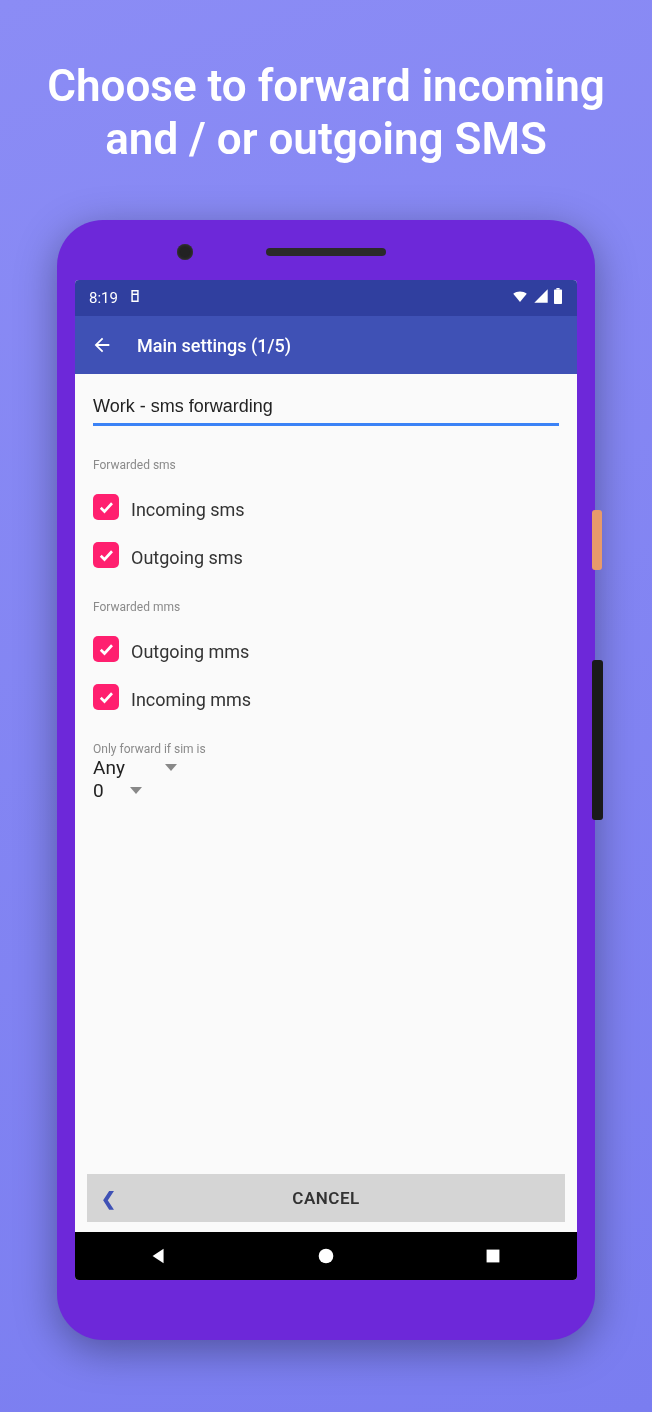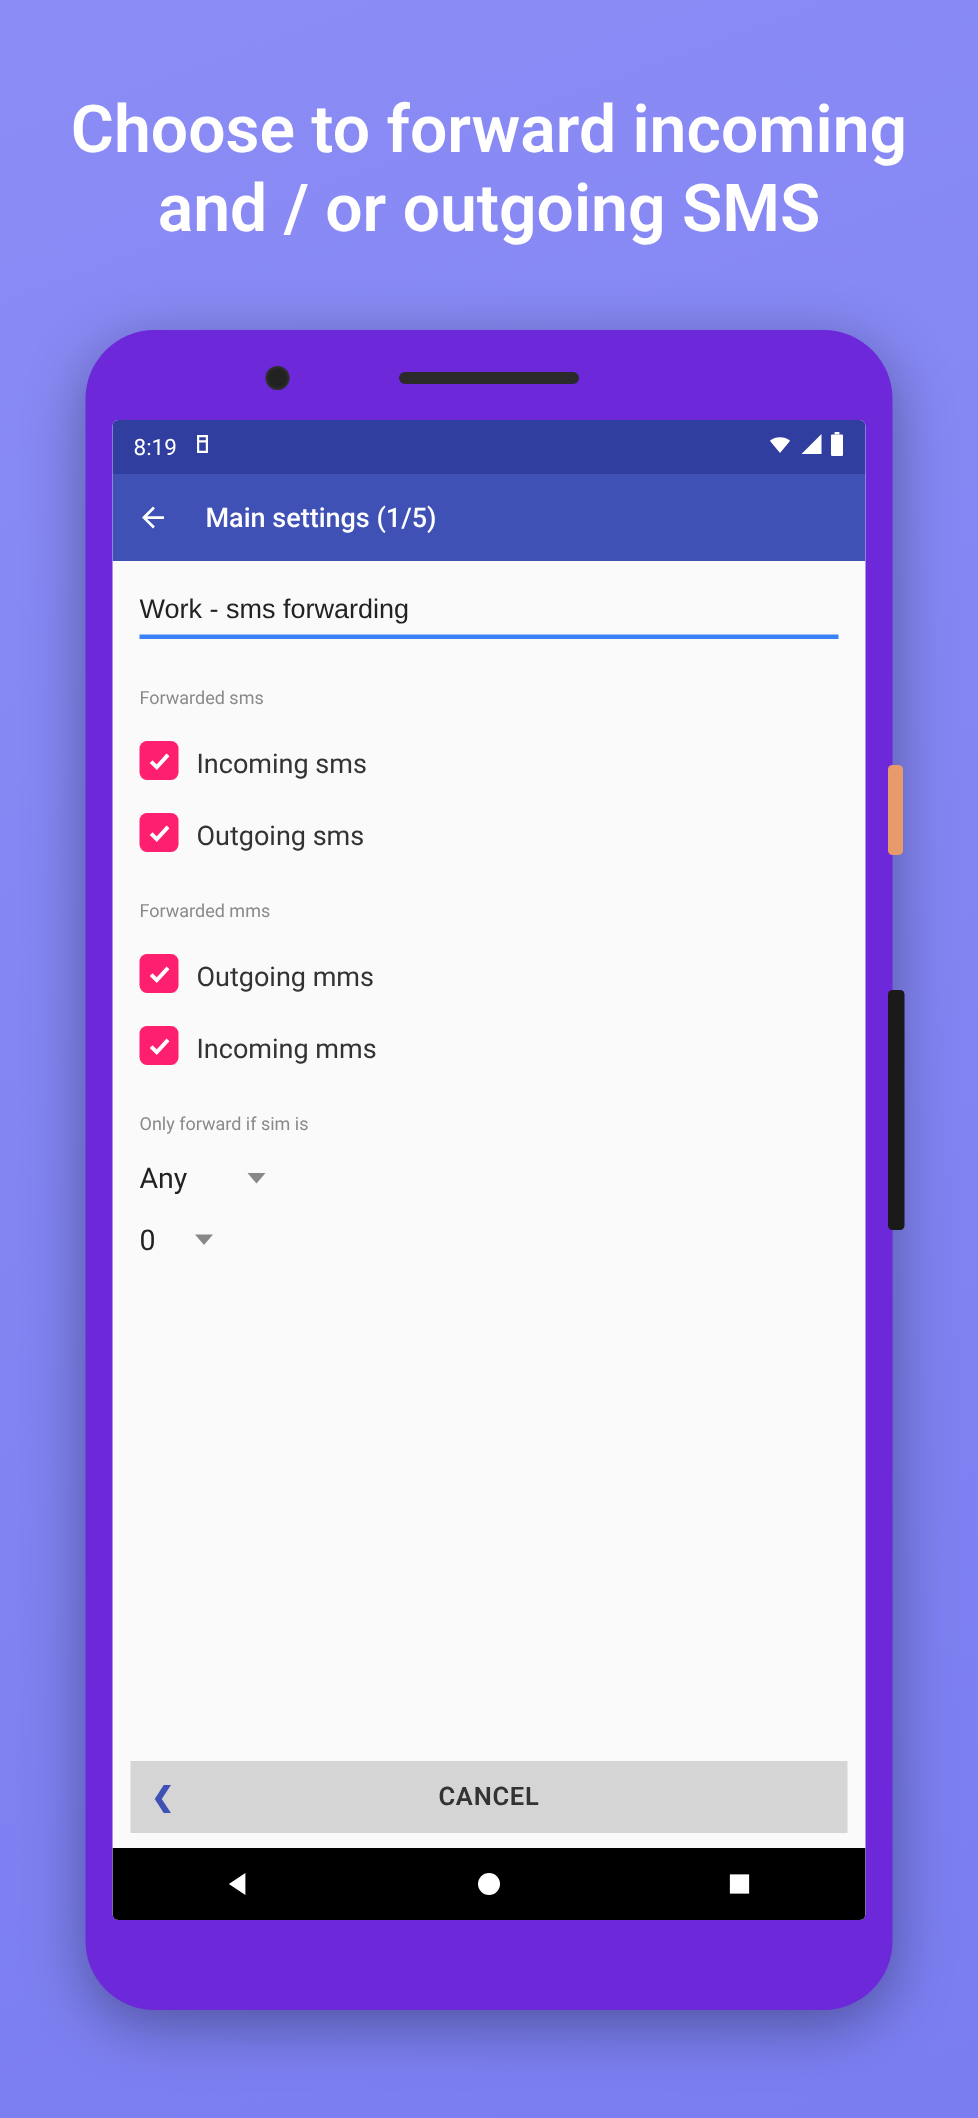--- a/index.html
+++ b/index.html
@@ -100,21 +100,20 @@
   .check-row { display: flex; align-items: flex-end; gap: 12px; margin-top: 22px; }
   .checkbox {
     width: 26px; height: 26px; background: #ff1f6f;
     border-radius: 5px; display: flex; align-items: center; justify-content: center;
     cursor: pointer;
   }
   .checkbox svg { width: 18px; height: 18px; }
   .check-text { font-size: 18px; color: #333; }
   .dropdown {
     display: flex; align-items: center; gap: 40px;
-    margin-top: 18px;
     font-size: 19px; color: #222;
     cursor: pointer;
   }
   .dropdown .caret {
     width: 0; height: 0;
     border-left: 6px solid transparent;
     border-right: 6px solid transparent;
     border-top: 7px solid #888;
   }
   .button-bar {

